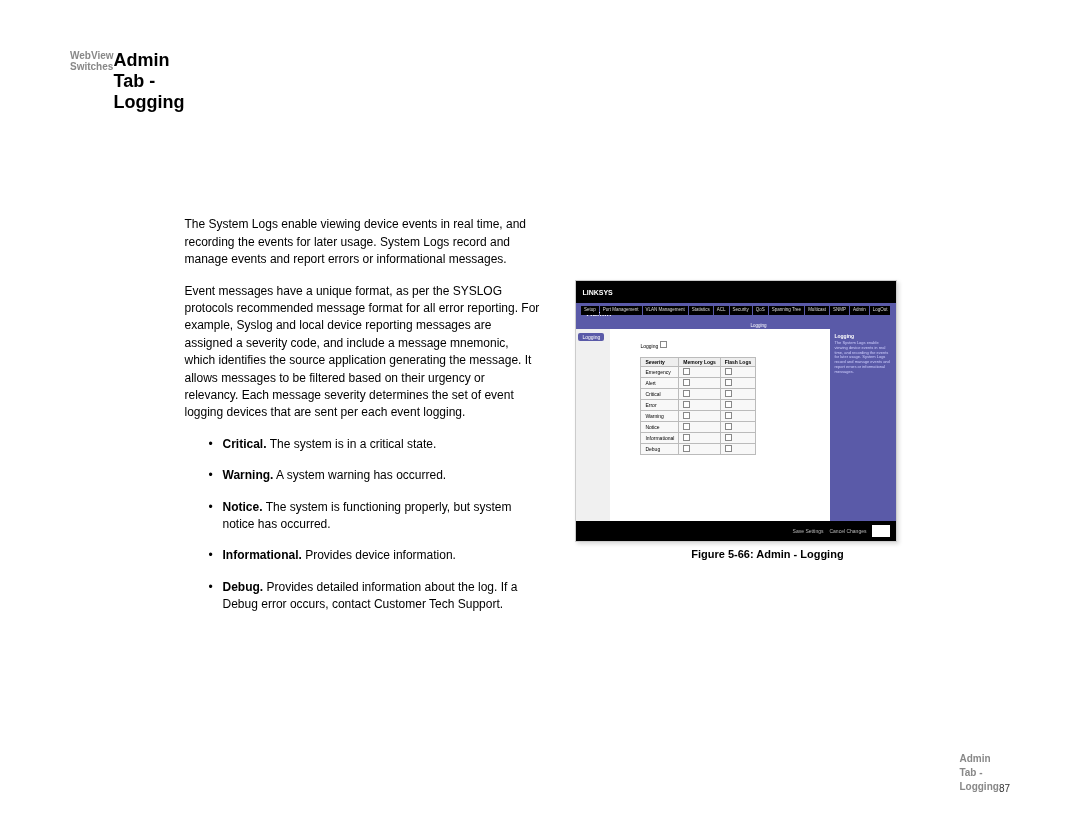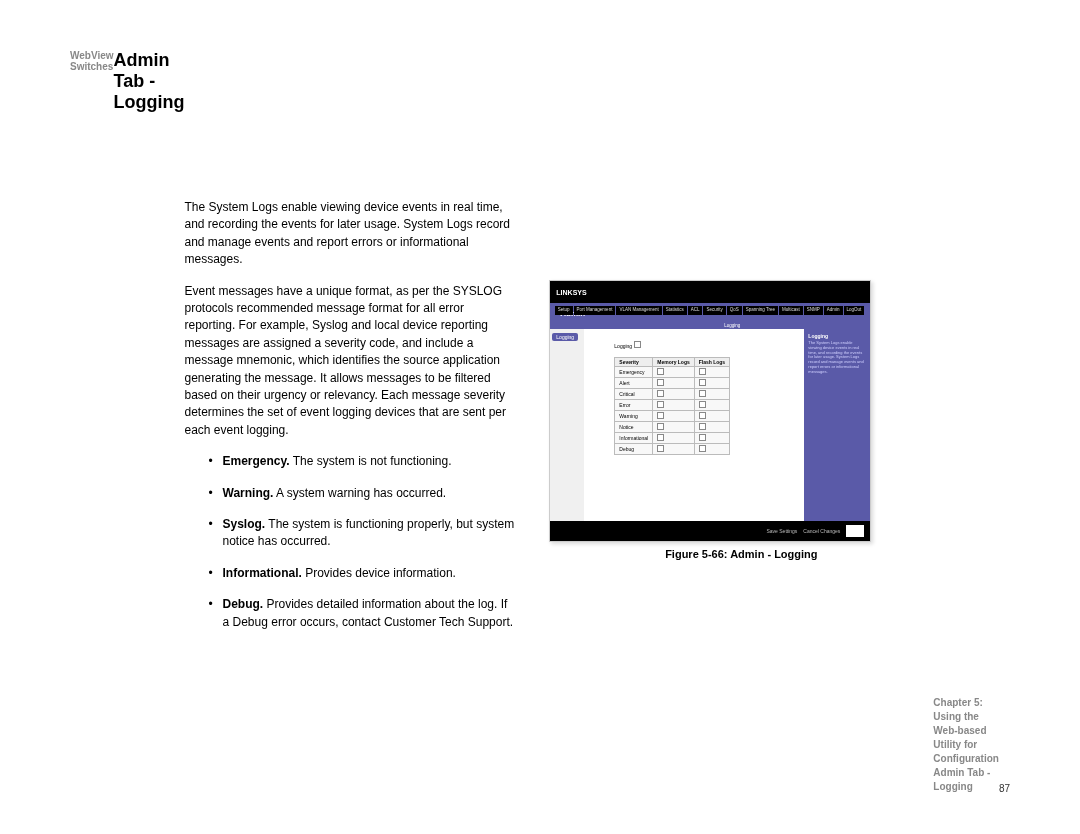--- a/index.html
+++ b/index.html
@@ -244,23 +244,23 @@
   <div class="header-label">WebView Switches</div>
 
   <h1 class="section-title">Admin Tab - Logging</h1>
 
   <div class="content-row">
 
     <div class="left-col">
       <p>The System Logs enable viewing device events in real time, and recording the events for later usage. System Logs record and manage events and report errors or informational messages.</p>
       <p>Event messages have a unique format, as per the SYSLOG protocols recommended message format for all error reporting. For example, Syslog and local device reporting messages are assigned a severity code, and include a message mnemonic, which identifies the source application generating the message. It allows messages to be filtered based on their urgency or relevancy. Each message severity determines the set of event logging devices that are sent per each event logging.</p>
       <ul class="severity-list">
-        <li><span class="b-term">Emergency.</span><span> The system is not functioning.</span></li>
+        <li><span class="b-term">Critical.</span><span> The system is in a critical state.</span></li>
         <li><span class="b-term">Warning.</span><span> A system warning has occurred.</span></li>
-        <li><span class="b-term">Syslog.</span><span> The system is functioning properly, but system notice has occurred.</span></li>
+        <li><span class="b-term">Notice.</span><span> The system is functioning properly, but system notice has occurred.</span></li>
         <li><span class="b-term">Informational.</span><span> Provides device information.</span></li>
         <li><span class="b-term">Debug.</span><span> Provides detailed information about the log. If a Debug error occurs, contact Customer Tech Support.</span></li>
       </ul>
     </div>
 
     <div class="right-col">
       <div class="figure-box">
         <div class="mock">
           <div class="mock-top">
             <span>LINKSYS</span>
@@ -357,19 +357,18 @@
           </div>
         </div>
         <div class="figure-caption">Figure 5-66: Admin - Logging</div>
       </div>
     </div>
 
   </div>
 
   <div class="page-footer">
     <div class="left">
-      <div>Chapter 5: Using the Web-based Utility for Configuration</div>
       <div>Admin Tab - Logging</div>
     </div>
     <div class="pagenum">87</div>
   </div>
 
 </div>
 
 </body></html>

